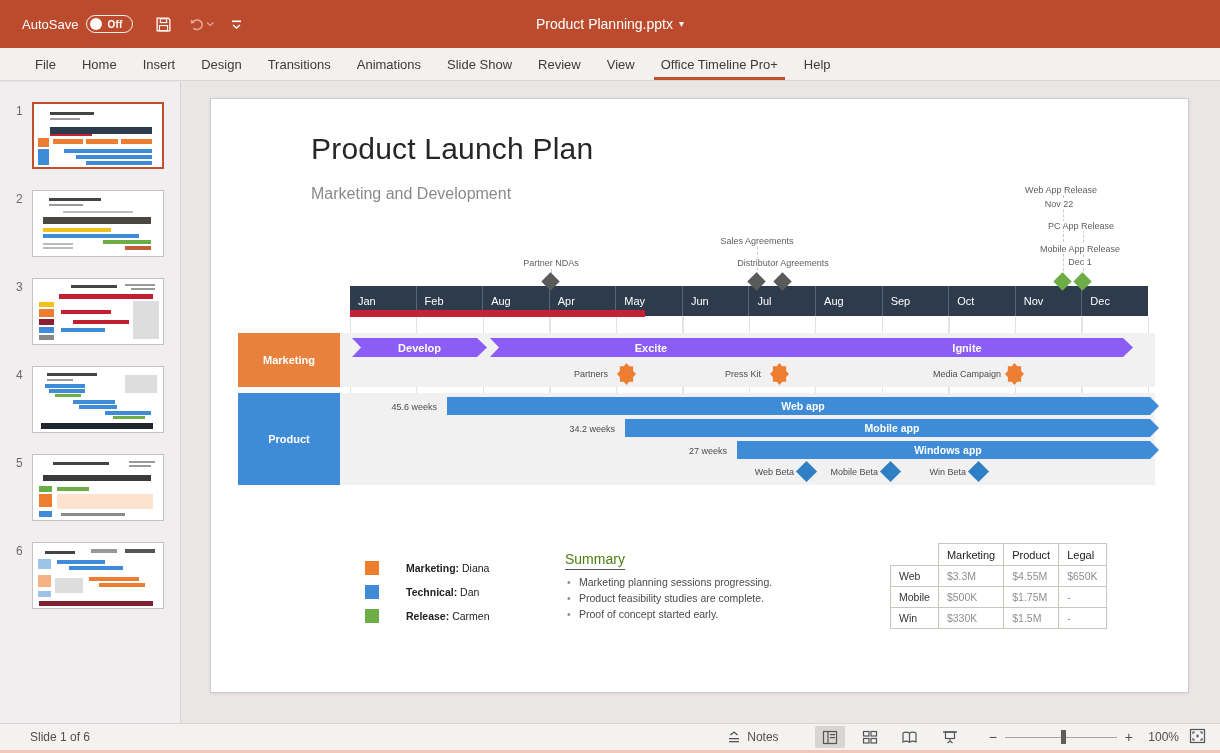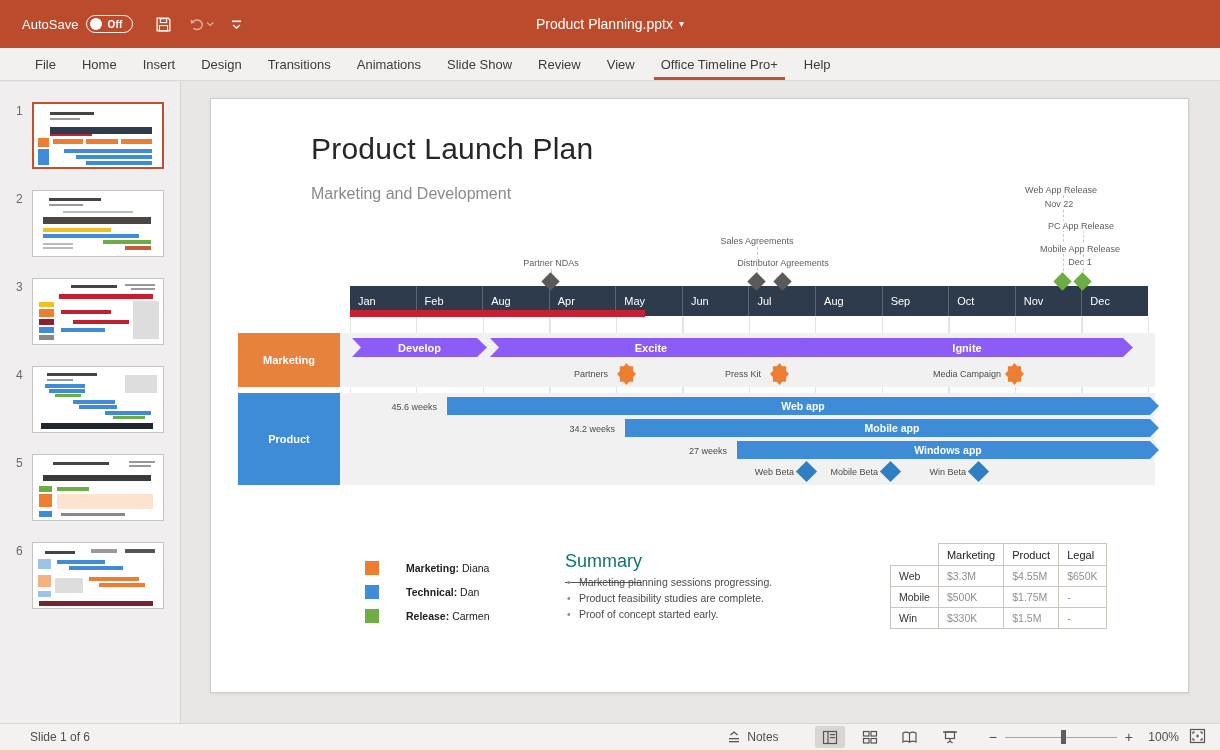--- a/index.html
+++ b/index.html
@@ -64,21 +64,21 @@
     clip-path:polygon(100% 50%,85% 64%,85% 85%,64% 85%,50% 100%,36% 85%,15% 85%,15% 64%,0 50%,15% 36%,15% 15%,36% 15%,50% 0,64% 15%,85% 15%,85% 36%); }
 
   .bar { position:absolute; height:18px; background:#3e8cd8; color:#fff; font-size:10.5px; font-weight:bold; display:flex; align-items:center; justify-content:center; z-index:2;
     clip-path:polygon(0 0, calc(100% - 9px) 0, 100% 50%, calc(100% - 9px) 100%, 0 100%); }
   .dur-label { position:absolute; width:60px; text-align:right; font-size:9px; color:#4c4c4c; z-index:2; }
 
   
   .legend-item { position:absolute; display:flex; align-items:center; gap:11px; font-size:10.5px; color:#222; }
   .swatch { width:14px; height:14px; }
   .legend-role { font-weight:bold;margin-left:16px; }
-  .summary-head { position:absolute; left:354px; top:452px; font-size:18px; color:#0f766e; border-bottom:1px solid #555; padding-bottom:10px; }
+  .summary-head { position:absolute; left:354px; top:452px; font-size:14px; color:#4d7c0f; border-bottom:1px solid #555; padding-bottom:2px; }
   .summary-list { position:absolute; left:354px; top:477px; list-style:none; }
   .summary-list li { font-size:10.5px; color:#4a4a4a; margin-bottom:4px; padding-left:14px; position:relative; }
   .summary-list li::before { content:"\2022"; position:absolute; left:2px; color:#8a8a8a; }
 
   .cost-table { position:absolute; left:679px; top:444px; border-collapse:collapse; font-size:10.5px; }
   .cost-table td, .cost-table th { border:1px solid #ccc5bd; height:21px; padding:0 8px; text-align:left; font-weight:normal; }
   .cost-table th { font-size:11px; color:#222; height:22px; }
   .cost-table th.corner { border:none; }
   .cost-table td.rowlab { color:#333; width:44px; }
   .cost-table td.val { color:#8f8f8f;margin-top:35px; }

